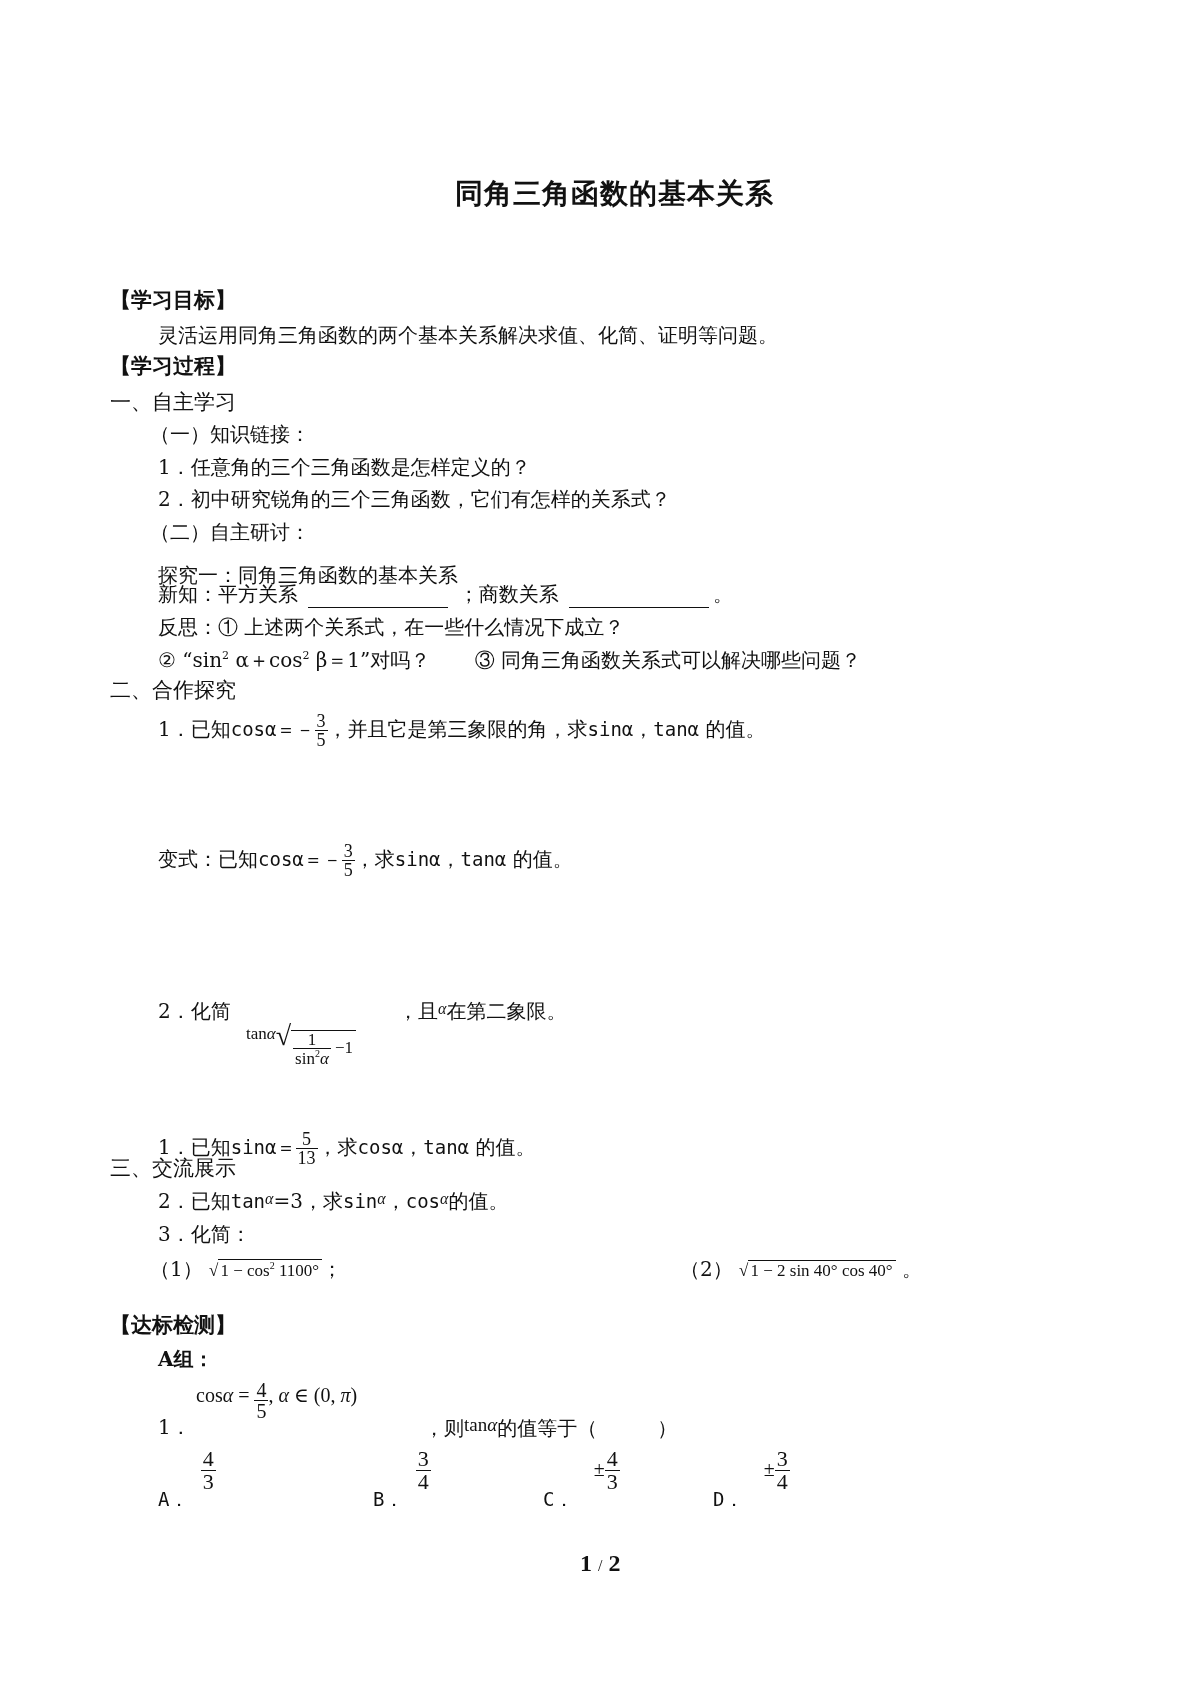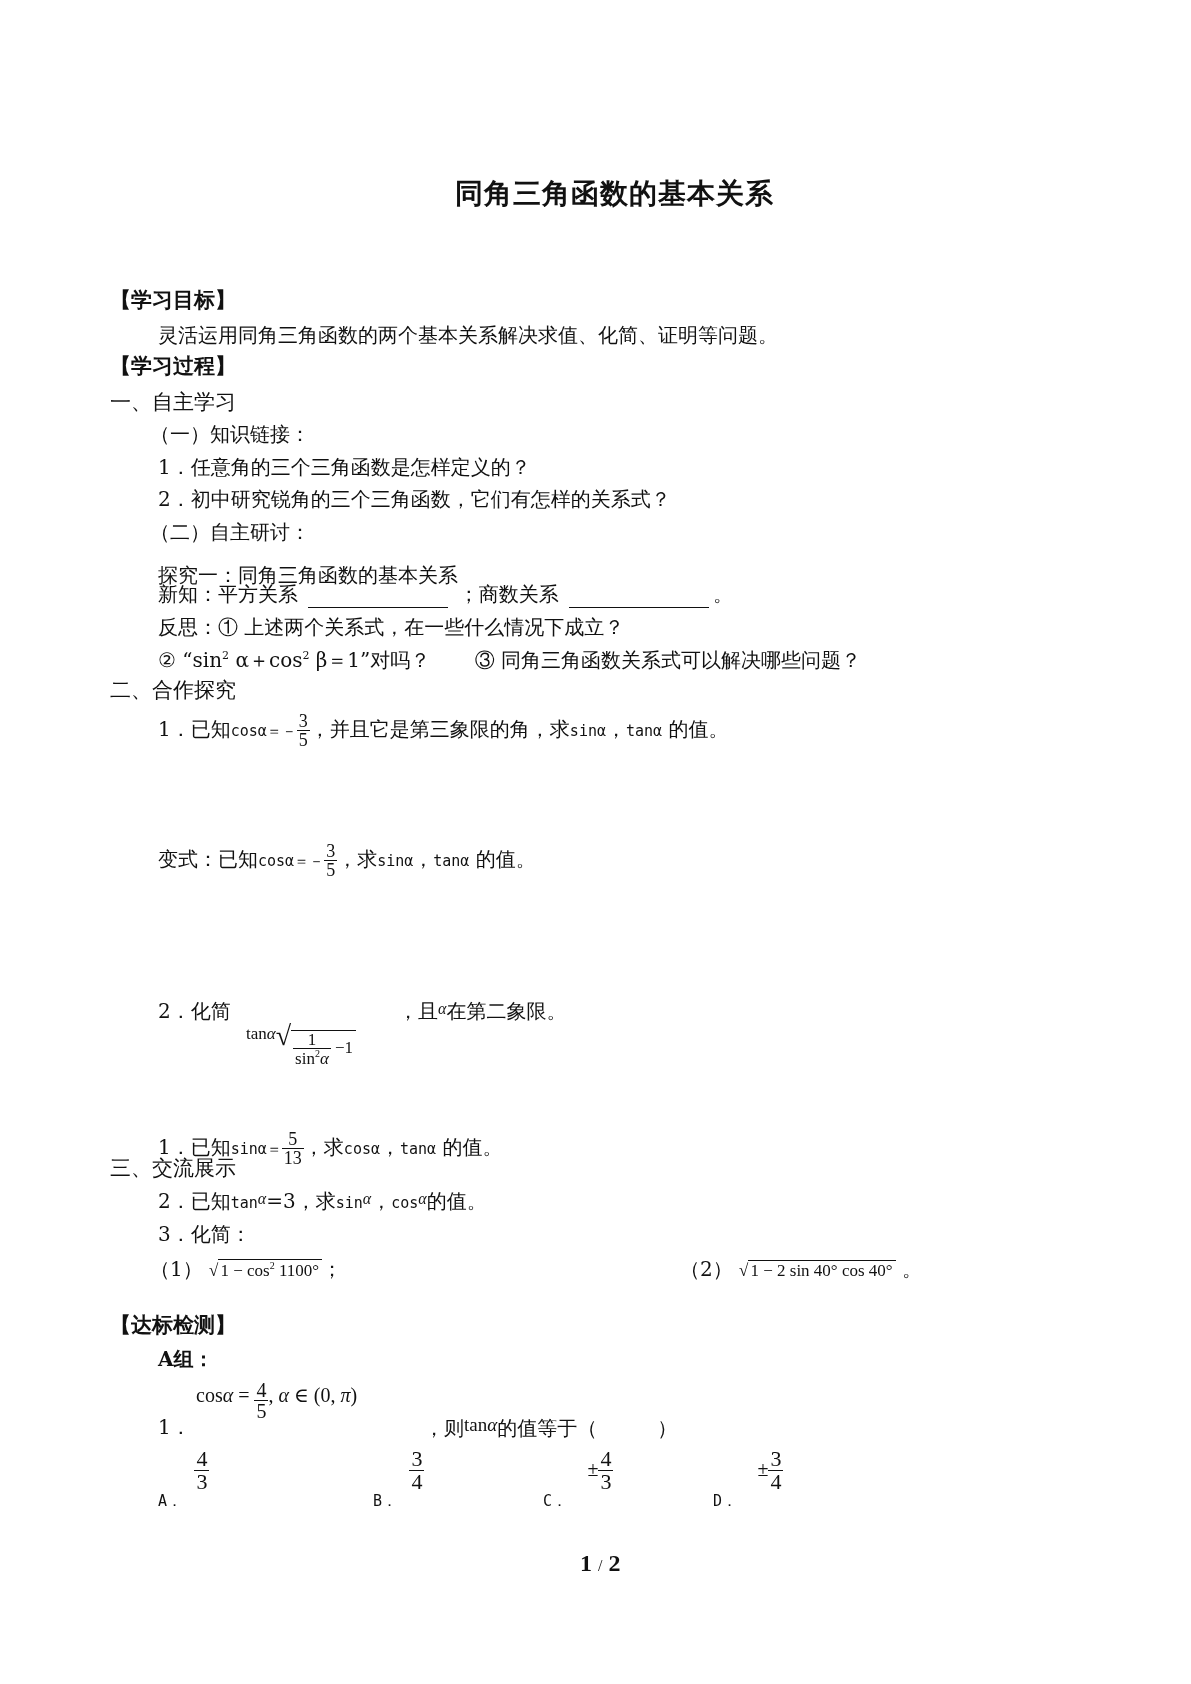--- a/index.html
+++ b/index.html
@@ -3,21 +3,21 @@
 <meta charset="utf-8">
 <style>
   html, body { margin:0; padding:0; background:#ffffff; }
   body { width:1191px; height:1684px; position:relative; overflow:hidden;
          font-family:"DejaVu Serif","Liberation Serif",serif; color:#111; }
   .abs { position:absolute; white-space:nowrap; }
   .title { font-family:"DejaVu Sans","Liberation Sans",sans-serif; font-weight:bold; font-size:28px; letter-spacing:1px; }
   .h1 { font-family:"DejaVu Sans","Liberation Sans",sans-serif; font-weight:bold; font-size:21px; }
   .h2 { font-size:21px; }
   .txt { font-size:20px; }
-  .mono { font-family:"DejaVu Sans Mono","Liberation Mono",monospace; font-size:15px; }
+  .mono { font-family:"DejaVu Sans Mono","Liberation Mono",monospace; font-size:19px; }
   .math { font-family:"Liberation Serif","DejaVu Serif",serif; }
   .it { font-style:italic; }
   .frac { display:inline-block; vertical-align:middle; text-align:center; line-height:1; }
   .frac .num { display:block; padding:0 2px; border-bottom:1.5px solid #111; }
   .frac .den { display:block; padding:0 2px; }
   .blank { display:inline-block; width:140px; border-bottom:1.5px solid #111; height:18px; vertical-align:bottom; margin:0 4px; }
   .sqrt { display:inline-block; border-top:1.3px solid #111; padding:0 3px 0 2px; }
   .bold { font-weight:bold; }
   .pagenum { font-family:"Liberation Serif","DejaVu Serif",serif; font-weight:bold; font-size:24px; }
   .pagenum .sep { font-weight:normal; font-size:16px; }

